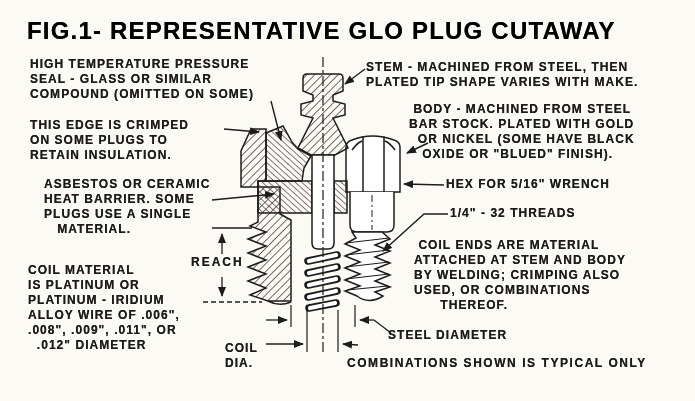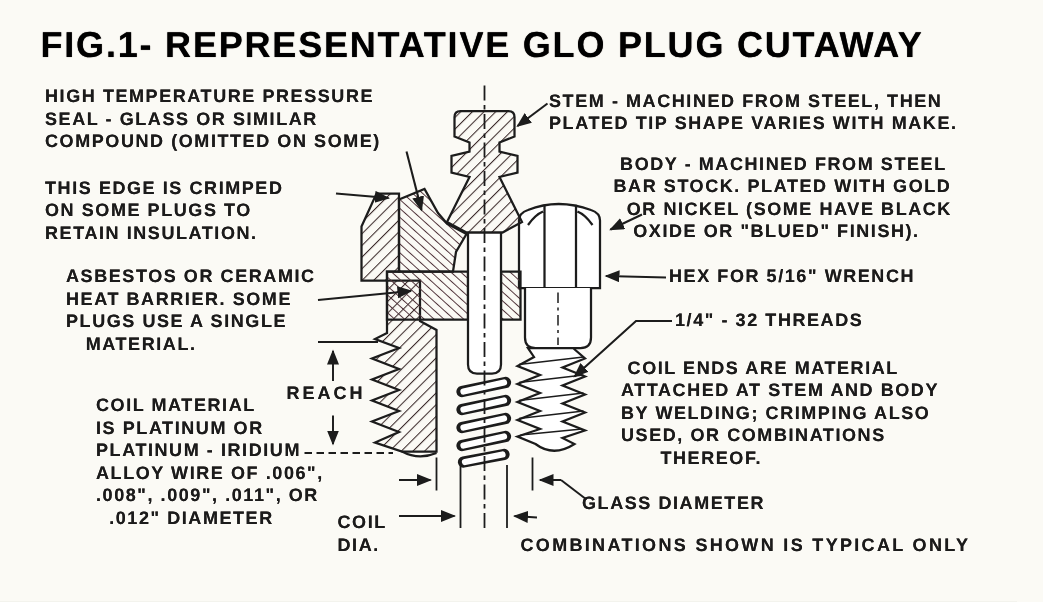--- a/index.html
+++ b/index.html
@@ -24,21 +24,21 @@
   }
   .title{
     position:absolute;left:27px;top:17px;
     font-weight:bold;font-size:24px;letter-spacing:1.2px;
     white-space:pre;color:#000000;
     text-shadow:0 0 .5px rgba(30,20,20,.9);
   }
   #t-seal{left:30px;top:57px;}
   #t-crimp{left:30px;top:118px;}
   #t-barrier{left:32px;top:177px;margin-left:12px;}
-  #t-coilmat{left:28px;top:263px;margin-left:36px;}
+  #t-coilmat{left:28px;top:263px;}
   #t-stem{left:366px;top:60px;}
   #t-body{left:409px;top:102px;}
   #t-hex{left:446px;top:177px;}
   #t-threads{left:450px;top:206px;}
   #t-coilends{left:414px;top:238px;}
   #t-reach{left:191px;top:255px;letter-spacing:2px;}
   #t-coildia{left:225px;top:341px;}
   #t-cavity{left:388px;top:328px;}
   #t-foot{left:347px;top:356px;letter-spacing:1.55px;}
 </style>
@@ -156,16 +156,16 @@
   <div class="lbl" id="t-hex">HEX FOR 5/16" WRENCH</div>
   <div class="lbl" id="t-threads">1/4" - 32 THREADS</div>
   <div class="lbl" id="t-coilends"> COIL ENDS ARE MATERIAL
 ATTACHED AT STEM AND BODY
 BY WELDING; CRIMPING ALSO
 USED, OR COMBINATIONS
       THEREOF.</div>
   <div class="lbl" id="t-reach">REACH</div>
   <div class="lbl" id="t-coildia">COIL
 DIA.</div>
-  <div class="lbl" id="t-cavity">GLASS DIAMETER</div>
+  <div class="lbl" id="t-cavity">STEEL DIAMETER</div>
   <div class="lbl" id="t-foot">COMBINATIONS SHOWN IS TYPICAL ONLY</div>
 
 </div>
 
 </body></html>

